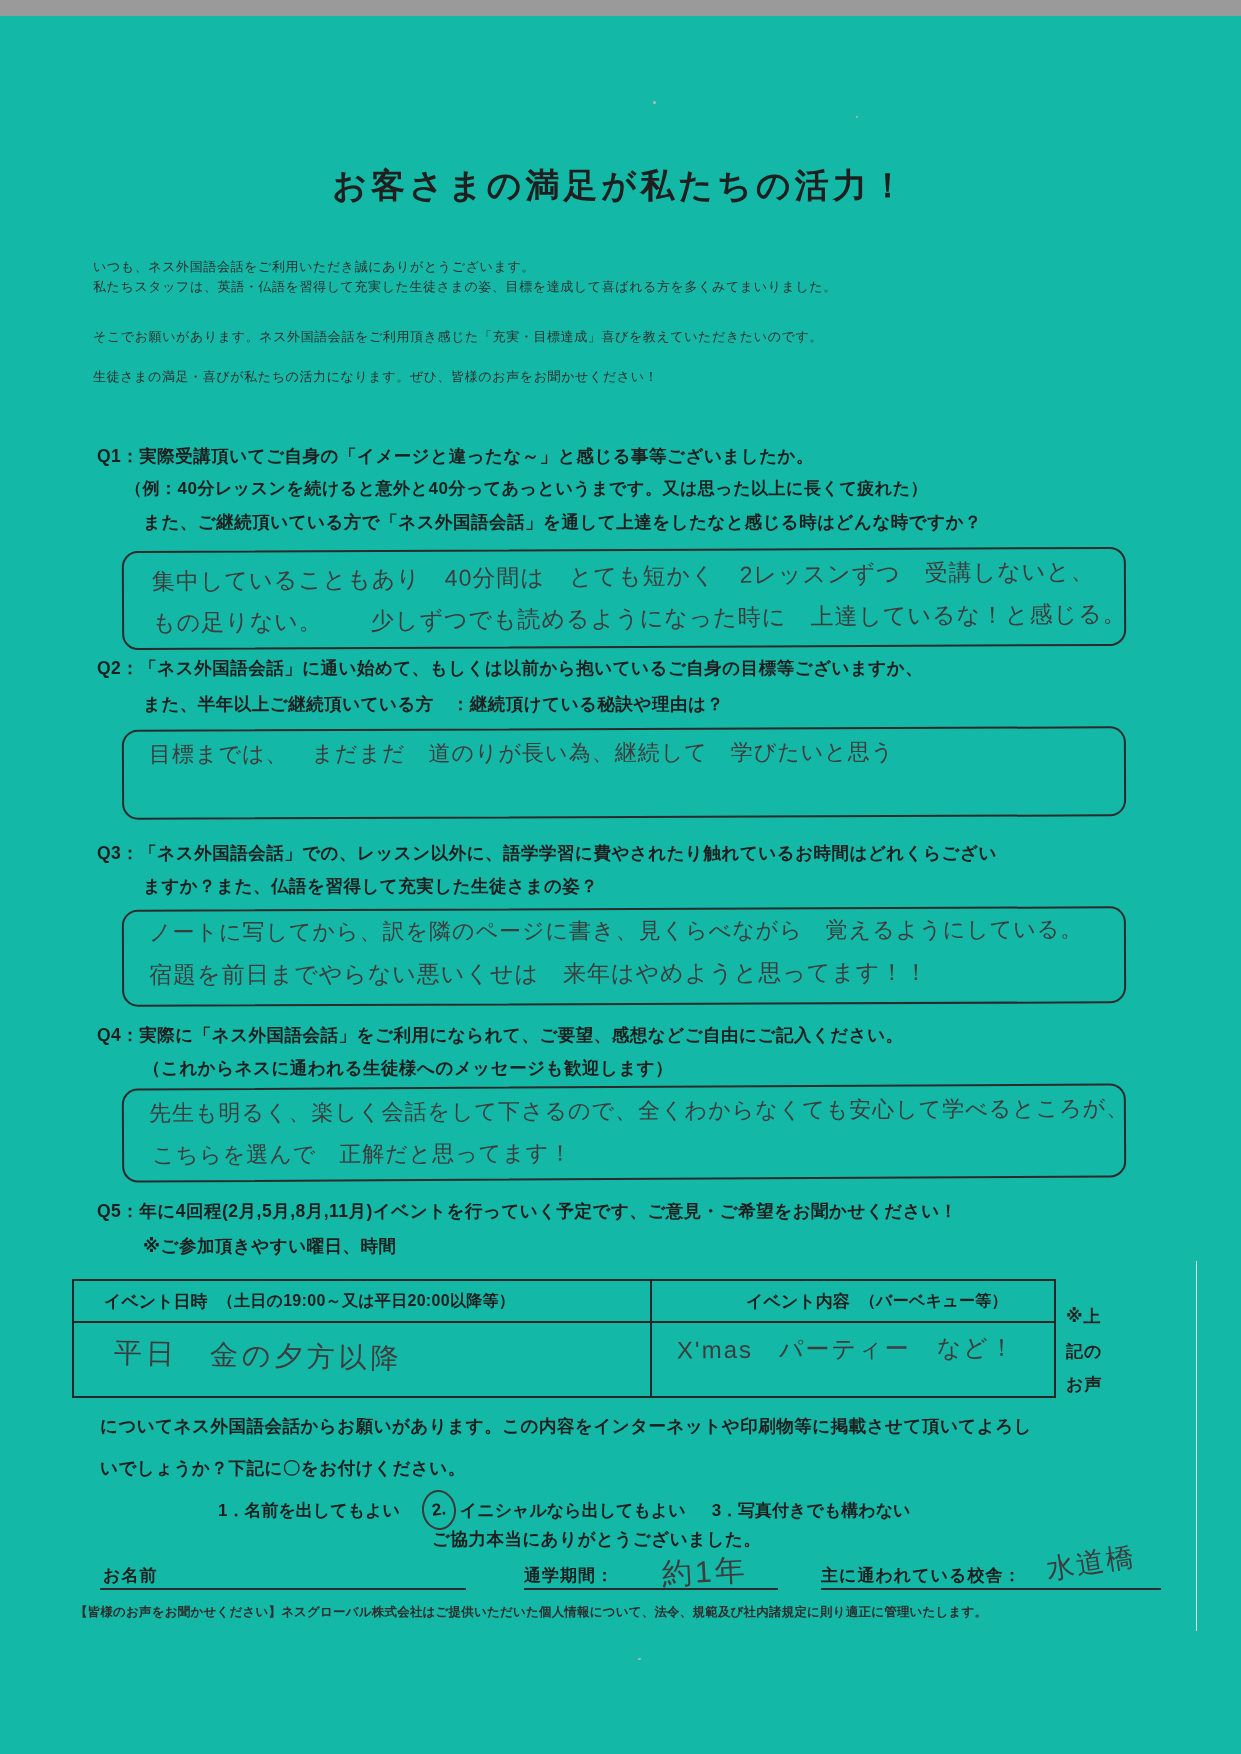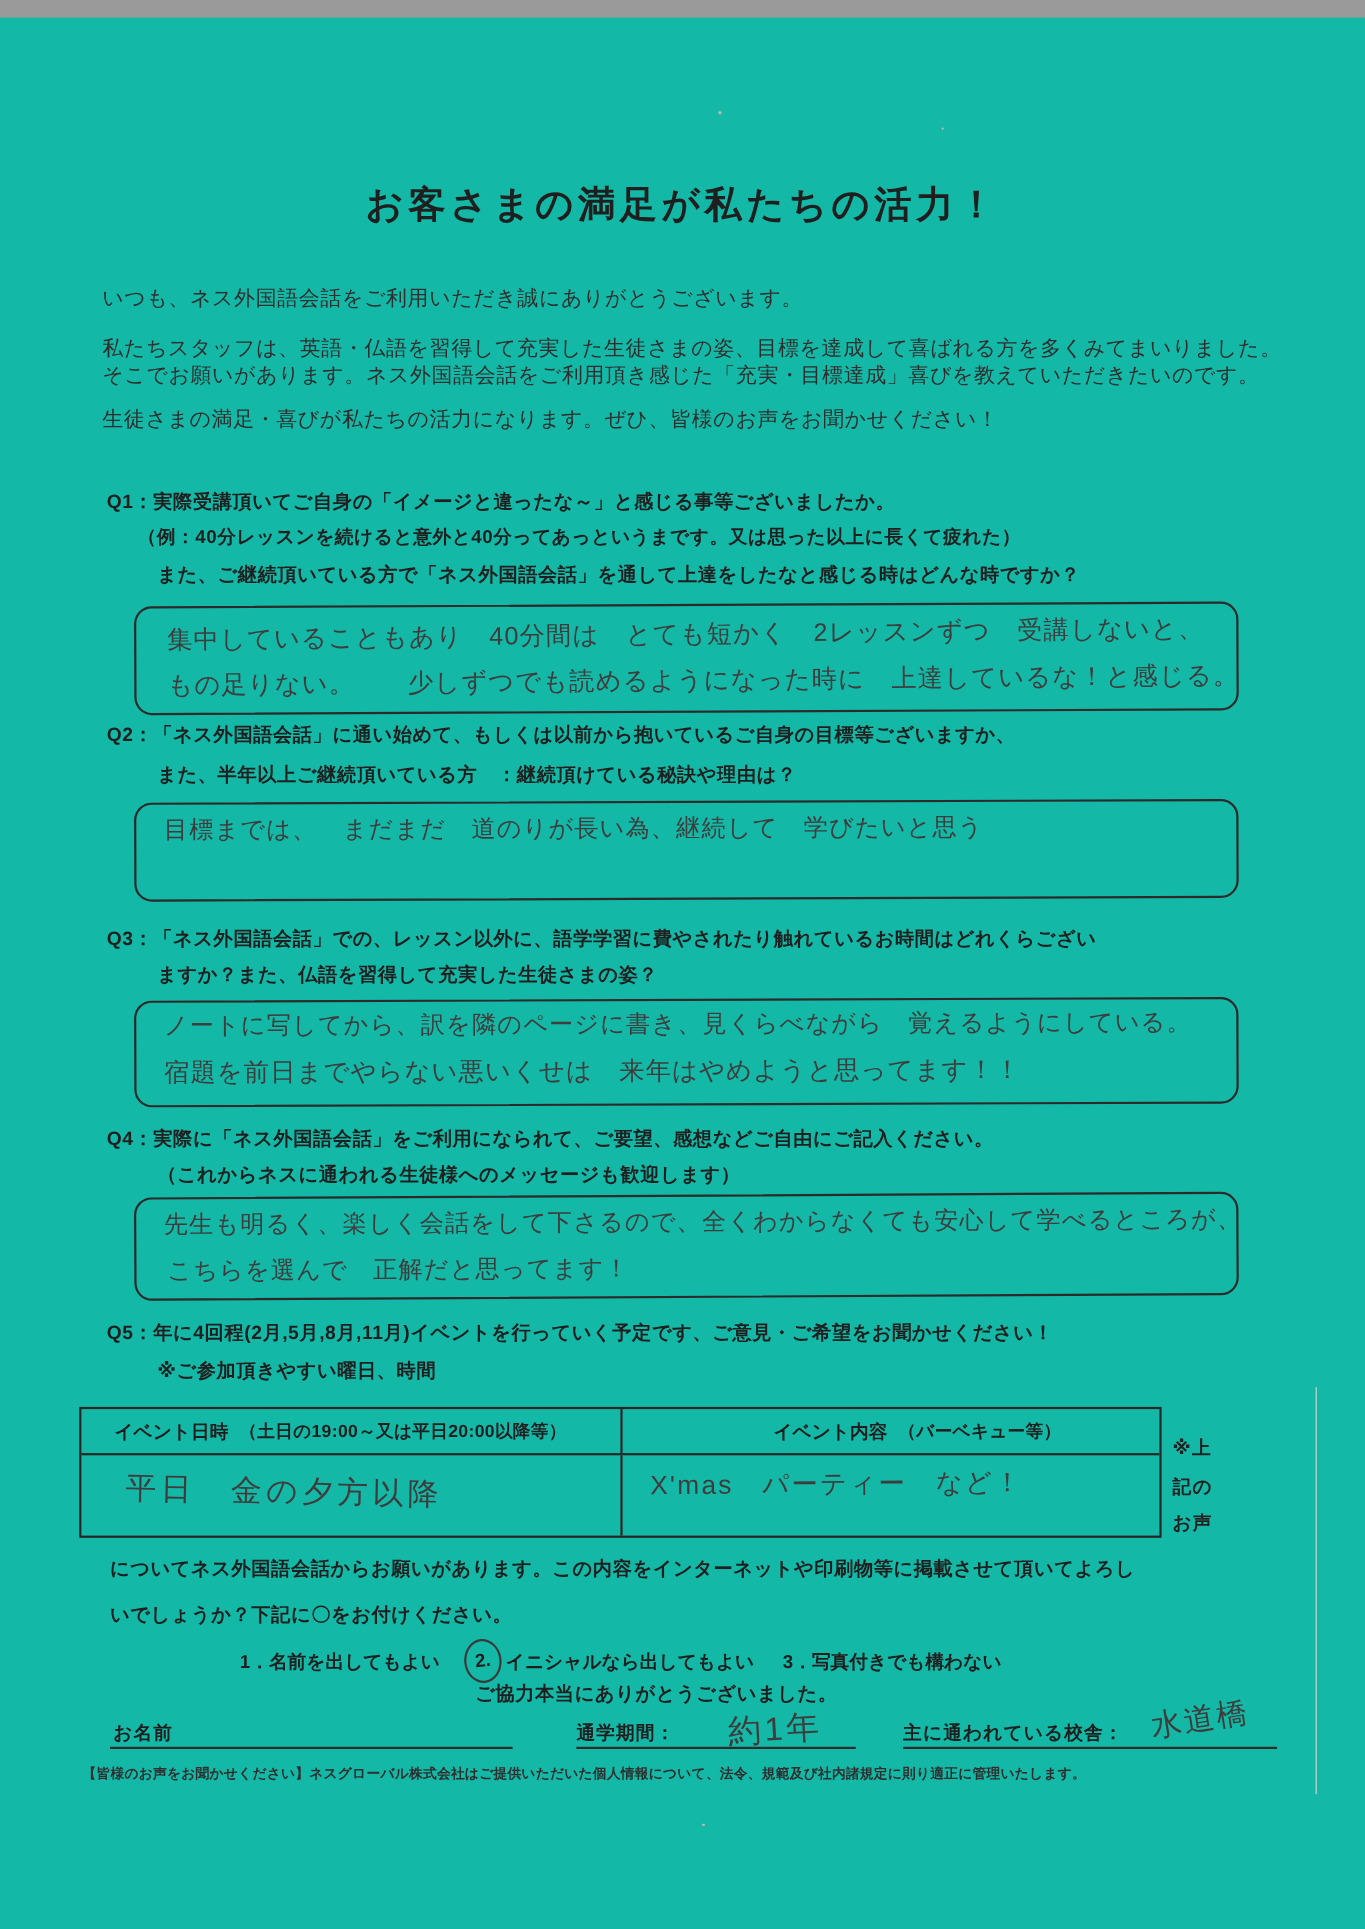--- a/index.html
+++ b/index.html
@@ -6,29 +6,29 @@
   .page{
     position:relative;
     width:1241px;height:1754px;
     background:#14b8a6;
     margin:16px auto;
     font-family:"Liberation Sans","DejaVu Sans",sans-serif;
     overflow:hidden;
   }
   .abs{position:absolute;white-space:nowrap;}
   .title{font-size:34px;font-weight:bold;letter-spacing:4px;color:#1f1f1f;}
-  .intro-line{font-size:19px;color:#2e2e2e;letter-spacing:0.6px;}
+  .intro-line{font-size:13px;color:#2e2e2e;letter-spacing:0.6px;}
   .q{font-size:17.5px;font-weight:bold;color:#1f1f1f;letter-spacing:0.5px;}
   .hw{color:#3d3d3d;font-size:23px;letter-spacing:1px;}
   .ansbox{position:absolute;border:2px solid #2b2b2b;border-radius:16px;}
   .underline{position:absolute;height:0;border-bottom:2px solid #2b2b2b;}
   .etable{position:absolute;border:2px solid #262626;display:flex;flex-direction:column;}
   .etable .hdr{display:flex;border-bottom:2px solid #262626;height:40px;align-items:center;}
   .etable .bdy{display:flex;flex:1;}
-  .cell-l{width:492px;border-right:2px solid #262626;height:100%;box-sizing:border-box;position:relative;}
+  .cell-l{width:578px;border-right:2px solid #262626;height:100%;box-sizing:border-box;position:relative;}
   .cell-r{flex:1;height:100%;position:relative;padding-left:48px;}
   .th{font-size:17px;font-weight:bold;color:#1f1f1f;}
   .thnote{font-size:16px;font-weight:bold;color:#1f1f1f;margin-left:10px;letter-spacing:0.3px;}
   .sidenote{font-size:17px;font-weight:600;color:#222;letter-spacing:1px;}
   .opt{font-size:17px;font-weight:bold;color:#1f1f1f;}
   .circle-num{
     display:inline-block;border:2px solid #3a3a3a;border-radius:50%;
     width:30px;height:36px;line-height:36px;text-align:center;
     transform:rotate(-6deg);font-weight:bold;color:#1f1f1f;font-size:17px;
   }
@@ -38,21 +38,21 @@
   .scan-line{position:absolute;width:1px;background:#d9d9d6;}
 </style>
 </head>
 <body>
 
 <div class="page">
 
   <div class="abs title" style="top:147px;left:0;width:1241px;text-align:center;">お客さまの満足が私たちの活力！</div>
 
   <div class="abs intro-line" style="top:242px;left:93px;">いつも、ネス外国語会話をご利用いただき誠にありがとうございます。</div>
-  <div class="abs intro-line" style="top:288px;left:93px;font-family:Liberation Serif, serif;">私たちスタッフは、英語・仏語を習得して充実した生徒さまの姿、目標を達成して喜ばれる方を多くみてまいりました。</div>
+  <div class="abs intro-line" style="top:262px;left:93px;font-family:Liberation Serif, serif;">私たちスタッフは、英語・仏語を習得して充実した生徒さまの姿、目標を達成して喜ばれる方を多くみてまいりました。</div>
   <div class="abs intro-line" style="top:312px;left:93px;">そこでお願いがあります。ネス外国語会話をご利用頂き感じた「充実・目標達成」喜びを教えていただきたいのです。</div>
   <div class="abs intro-line" style="top:352px;left:93px;">生徒さまの満足・喜びが私たちの活力になります。ぜひ、皆様のお声をお聞かせください！</div>
 
   <div class="abs q" style="top:428px;left:97px;">Q1：実際受講頂いてご自身の「イメージと違ったな～」と感じる事等ございましたか。</div>
   <div class="abs q" style="top:461px;left:125px;font-size:17px;">（例：40分レッスンを続けると意外と40分ってあっというまです。又は思った以上に長くて疲れた）</div>
   <div class="abs q" style="top:494px;left:143px;">また、ご継続頂いている方で「ネス外国語会話」を通して上達をしたなと感じる時はどんな時ですか？</div>
   <div class="ansbox" style="top:533px;left:122px;width:1000px;height:95px;transform:rotate(-0.25deg);">
     <div class="abs hw" style="top:10px;left:28px;transform:rotate(-0.4deg);">集中していることもあり　40分間は　とても短かく　2レッスンずつ　受講しないと、</div>
     <div class="abs hw" style="top:52px;left:28px;transform:rotate(-0.3deg);">もの足りない。　　少しずつでも読めるようになった時に　上達しているな！と感じる。</div>
   </div>

